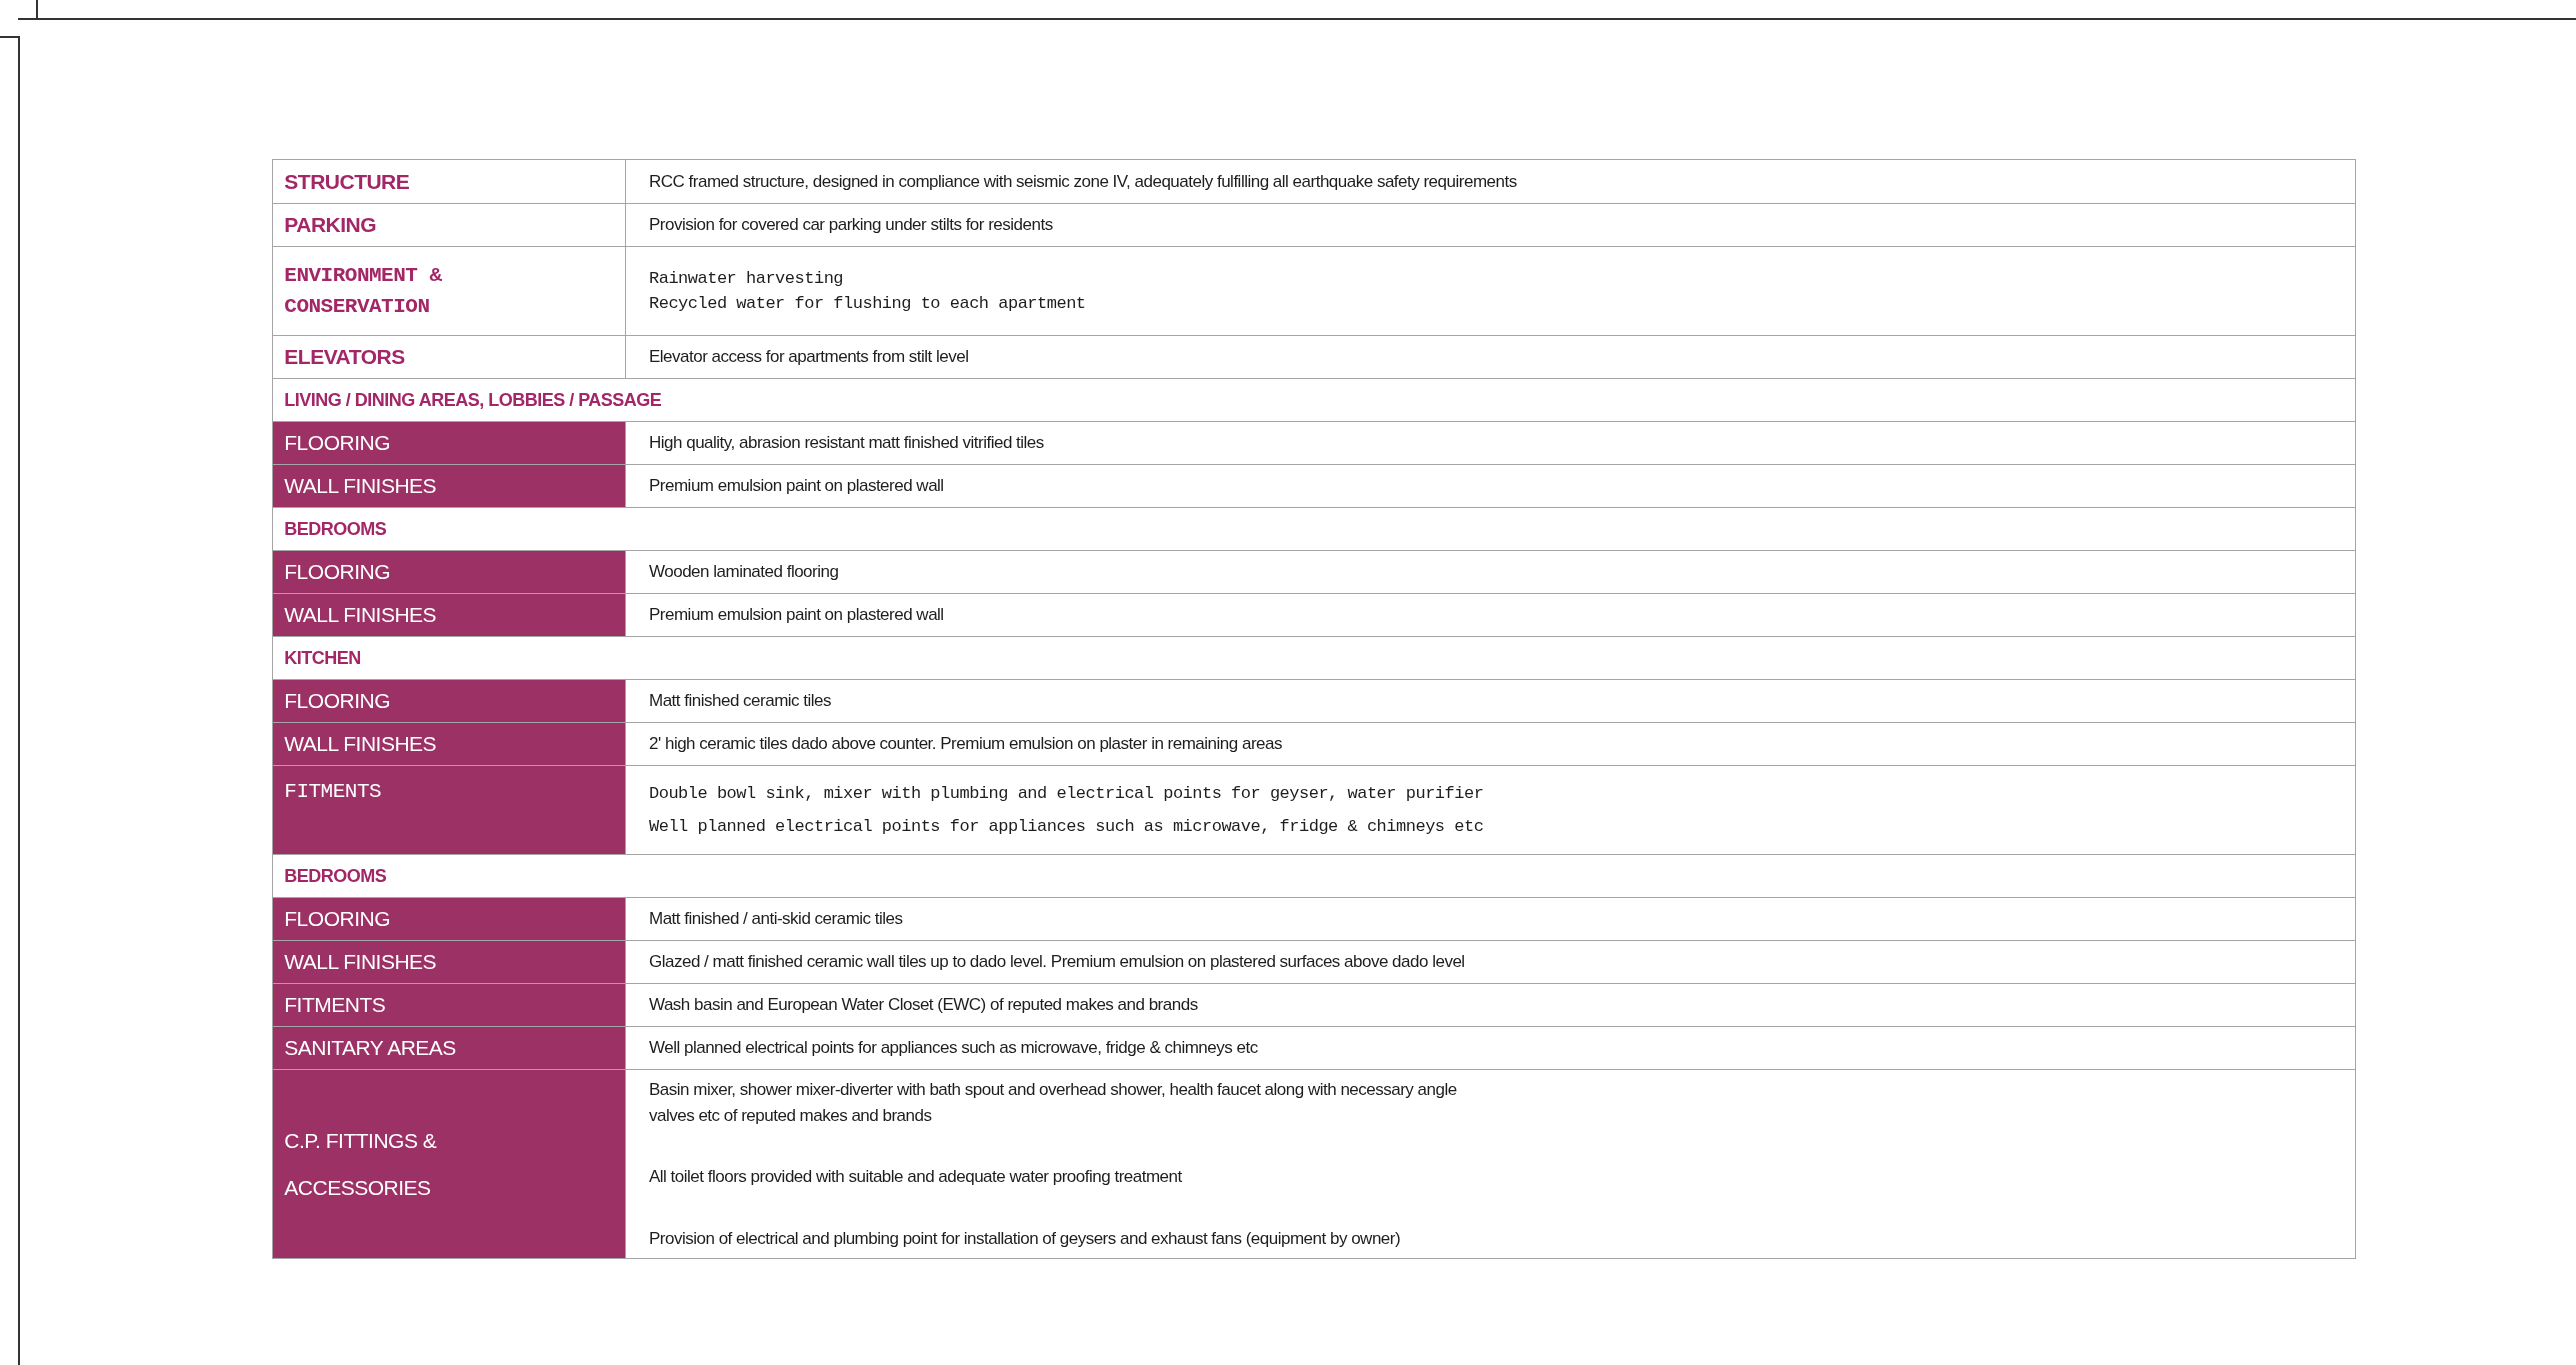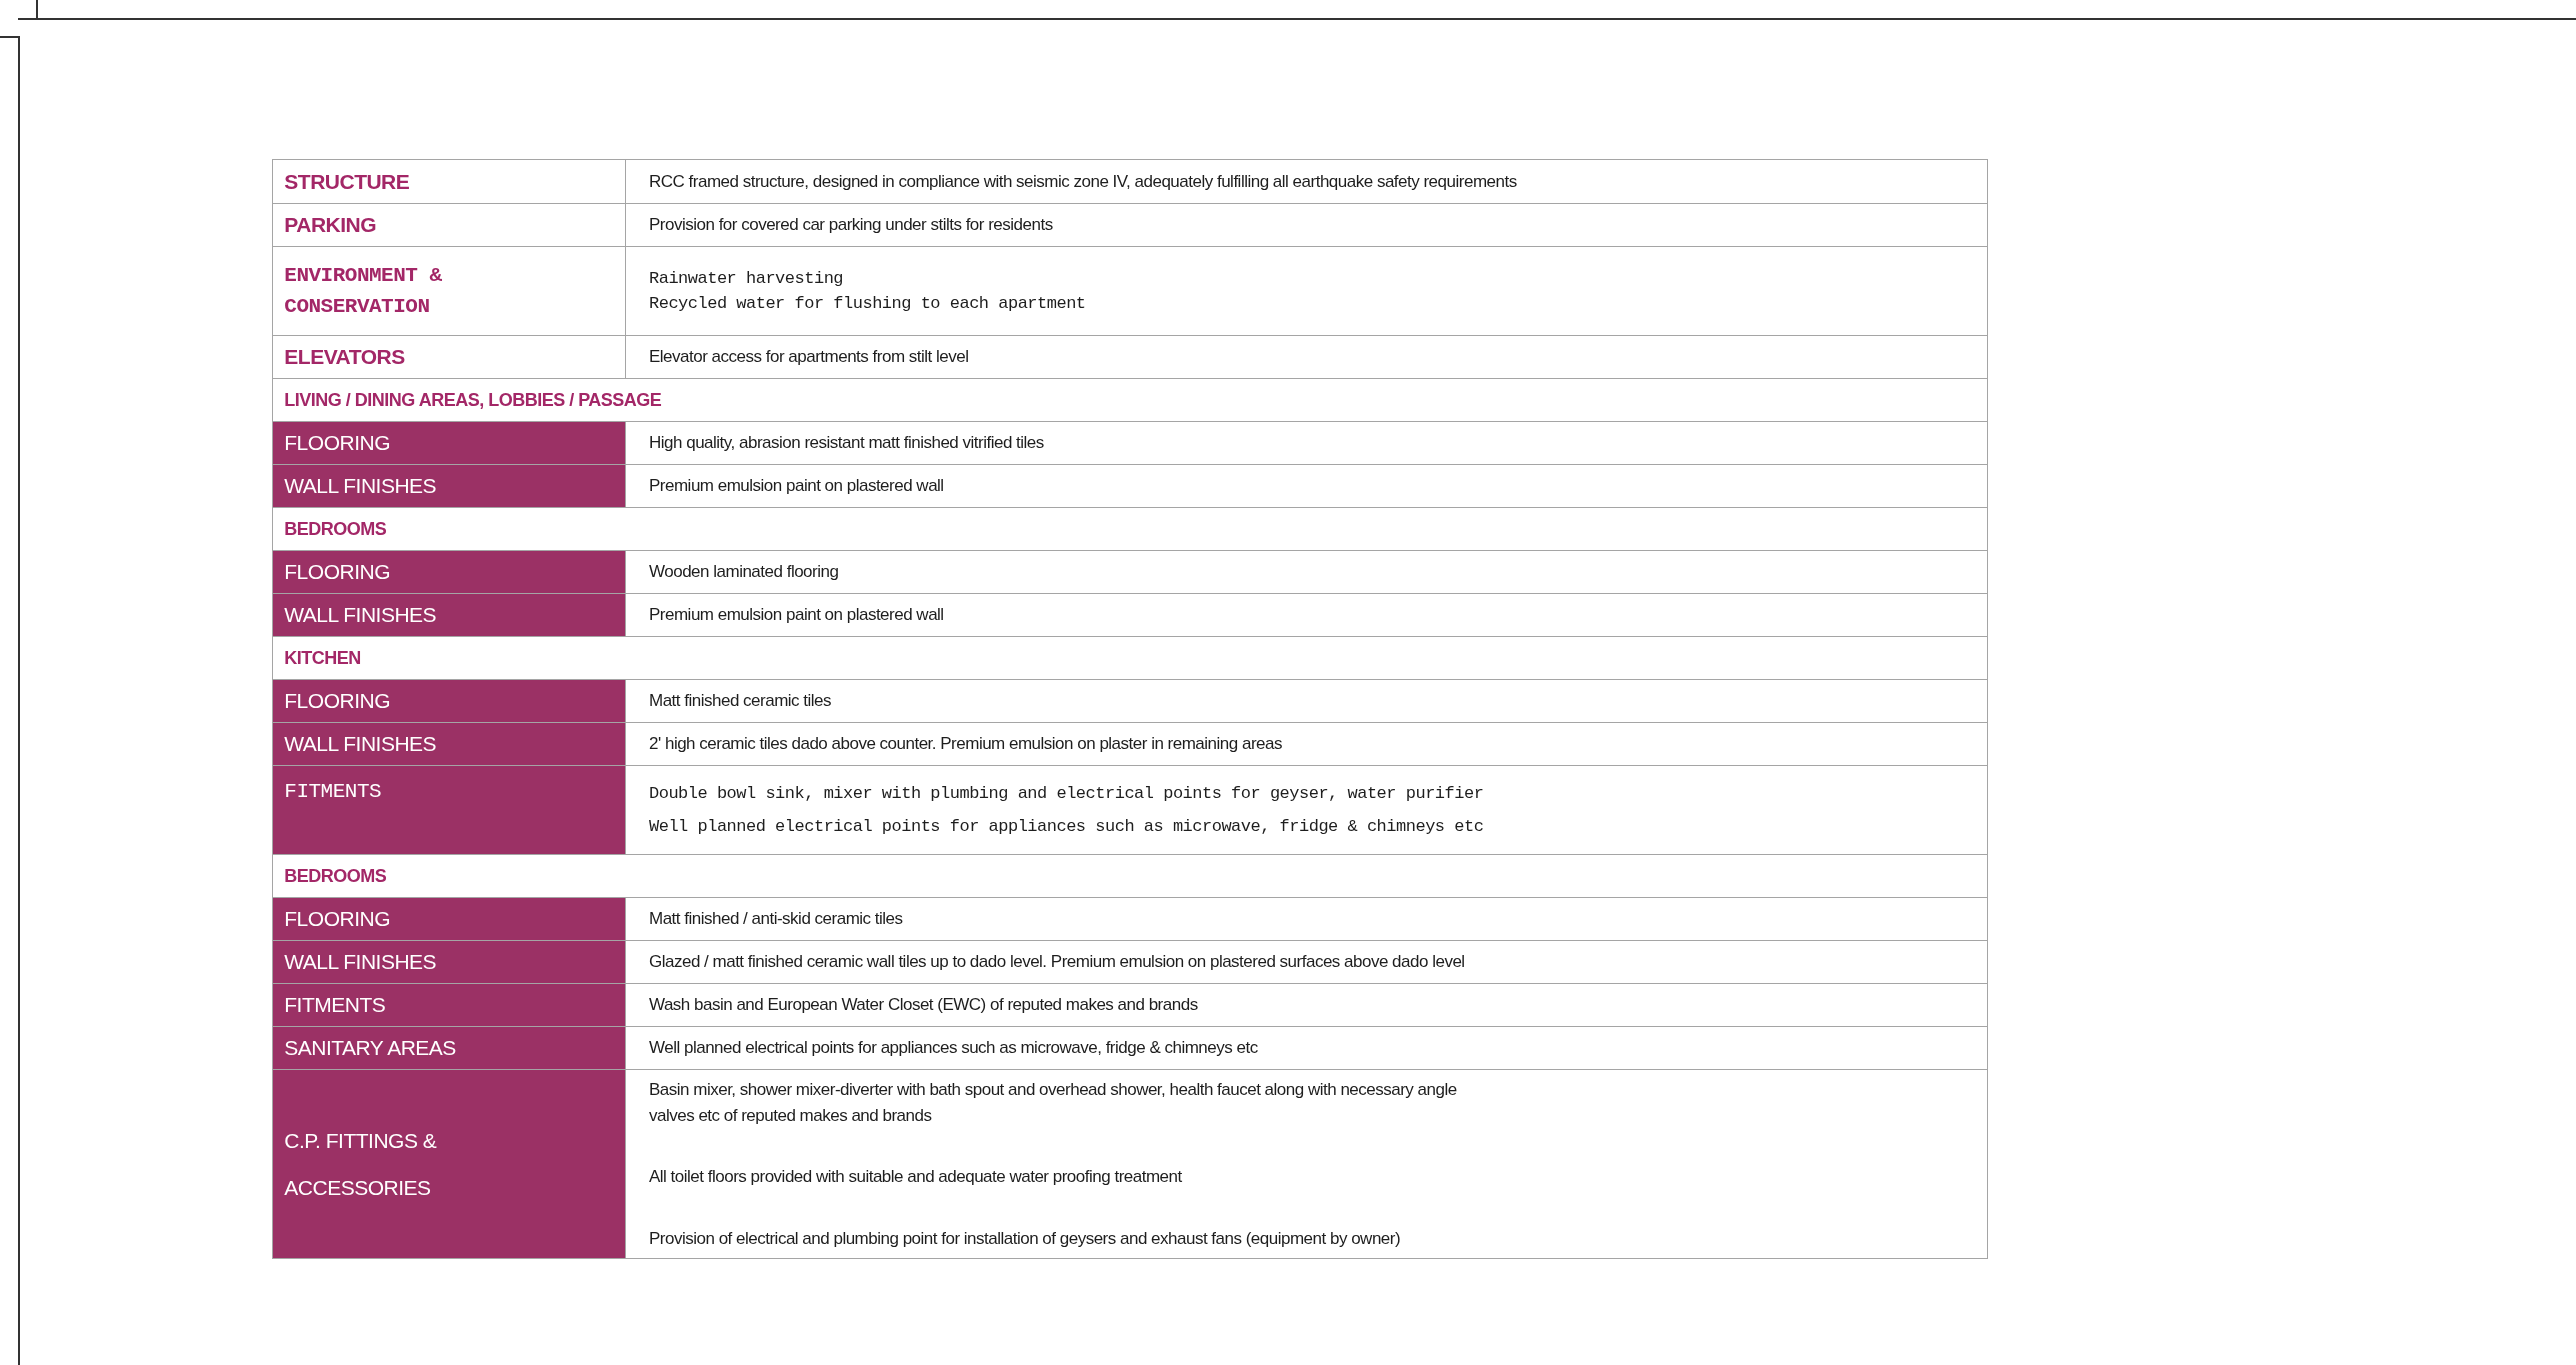--- a/index.html
+++ b/index.html
@@ -16,21 +16,21 @@
 
   
   .frame-line{position:absolute;background:var(--frame);}
   .frame-top{left:18px;top:18px;right:0;height:2.1px;}
   .frame-left{left:18px;top:36px;bottom:0;width:2.1px;}
   .tick-v{left:36px;top:0;height:20px;width:2.1px;}
   .tick-h{left:0;top:36px;width:20px;height:2.1px;}
 
   
   .spec-table{
-    position:absolute;left:272px;top:159px;width:1716px;
+    position:absolute;left:272px;top:159px;width:2084px;
     border:1.5px solid var(--grid);
     background:#FFFFFF;
   }
   .row{display:grid;grid-template-columns:352px 1fr;}
   .row + .row{border-top:1.5px solid var(--grid);}
   .row.h1{min-height:43px;}
   .row.h2{min-height:89px;font-family:Liberation Mono, monospace;}
   .row.h4{min-height:177px;}
 
   .cell-label{

